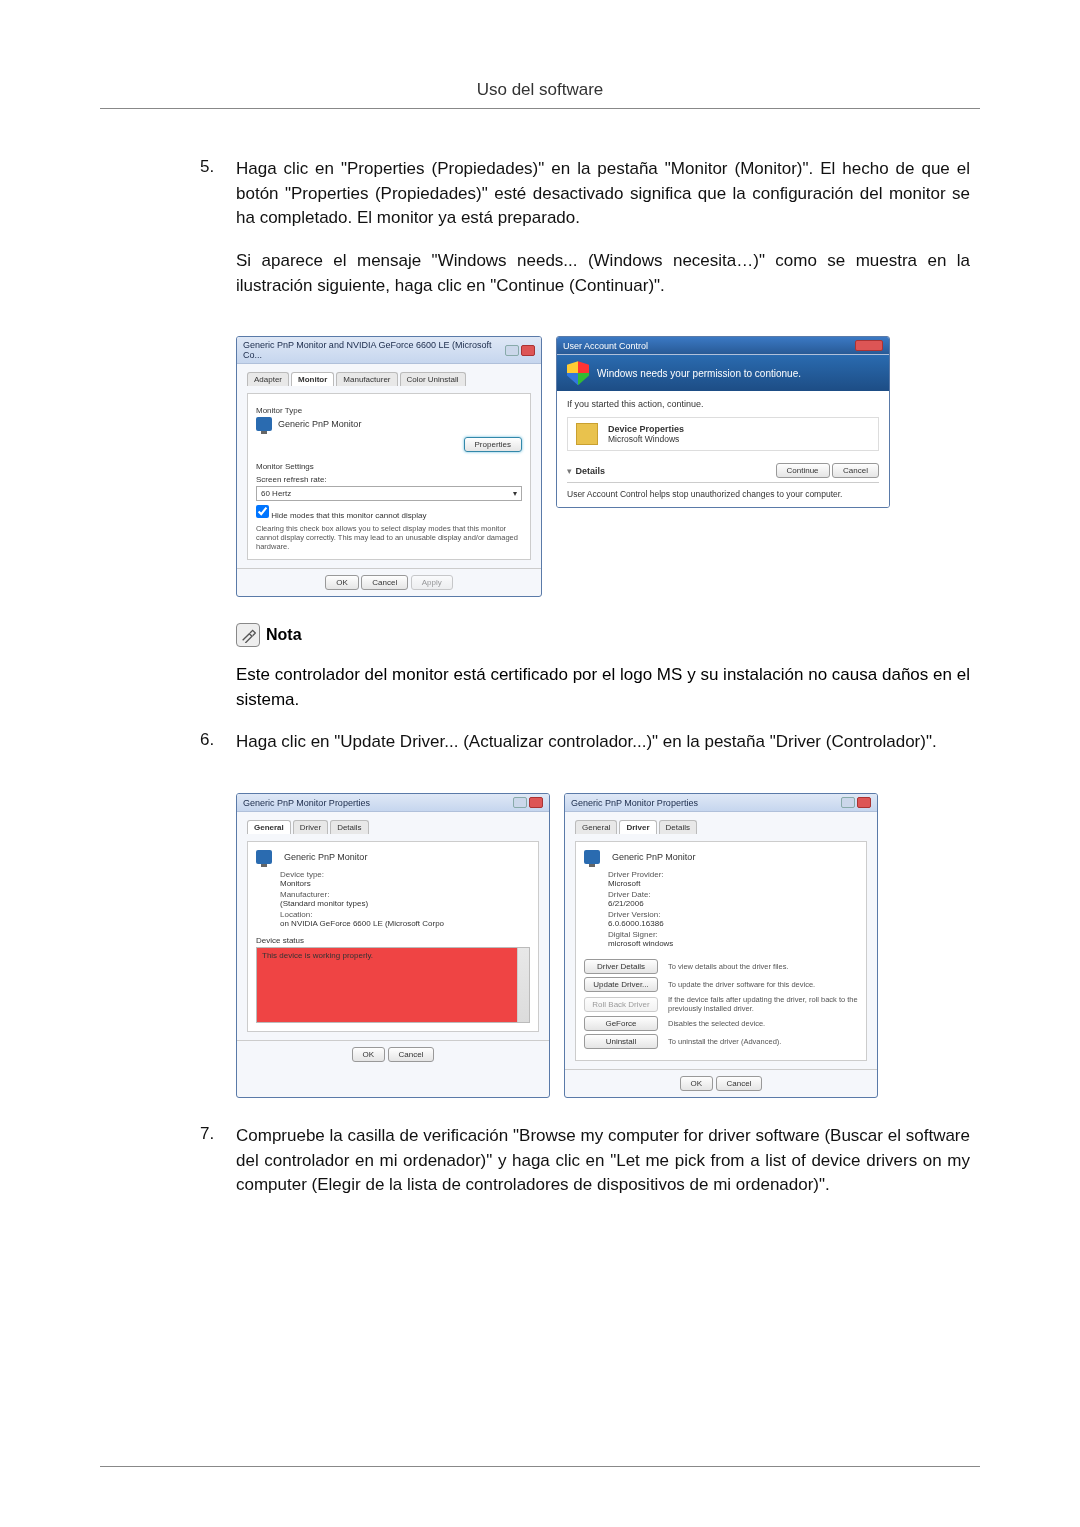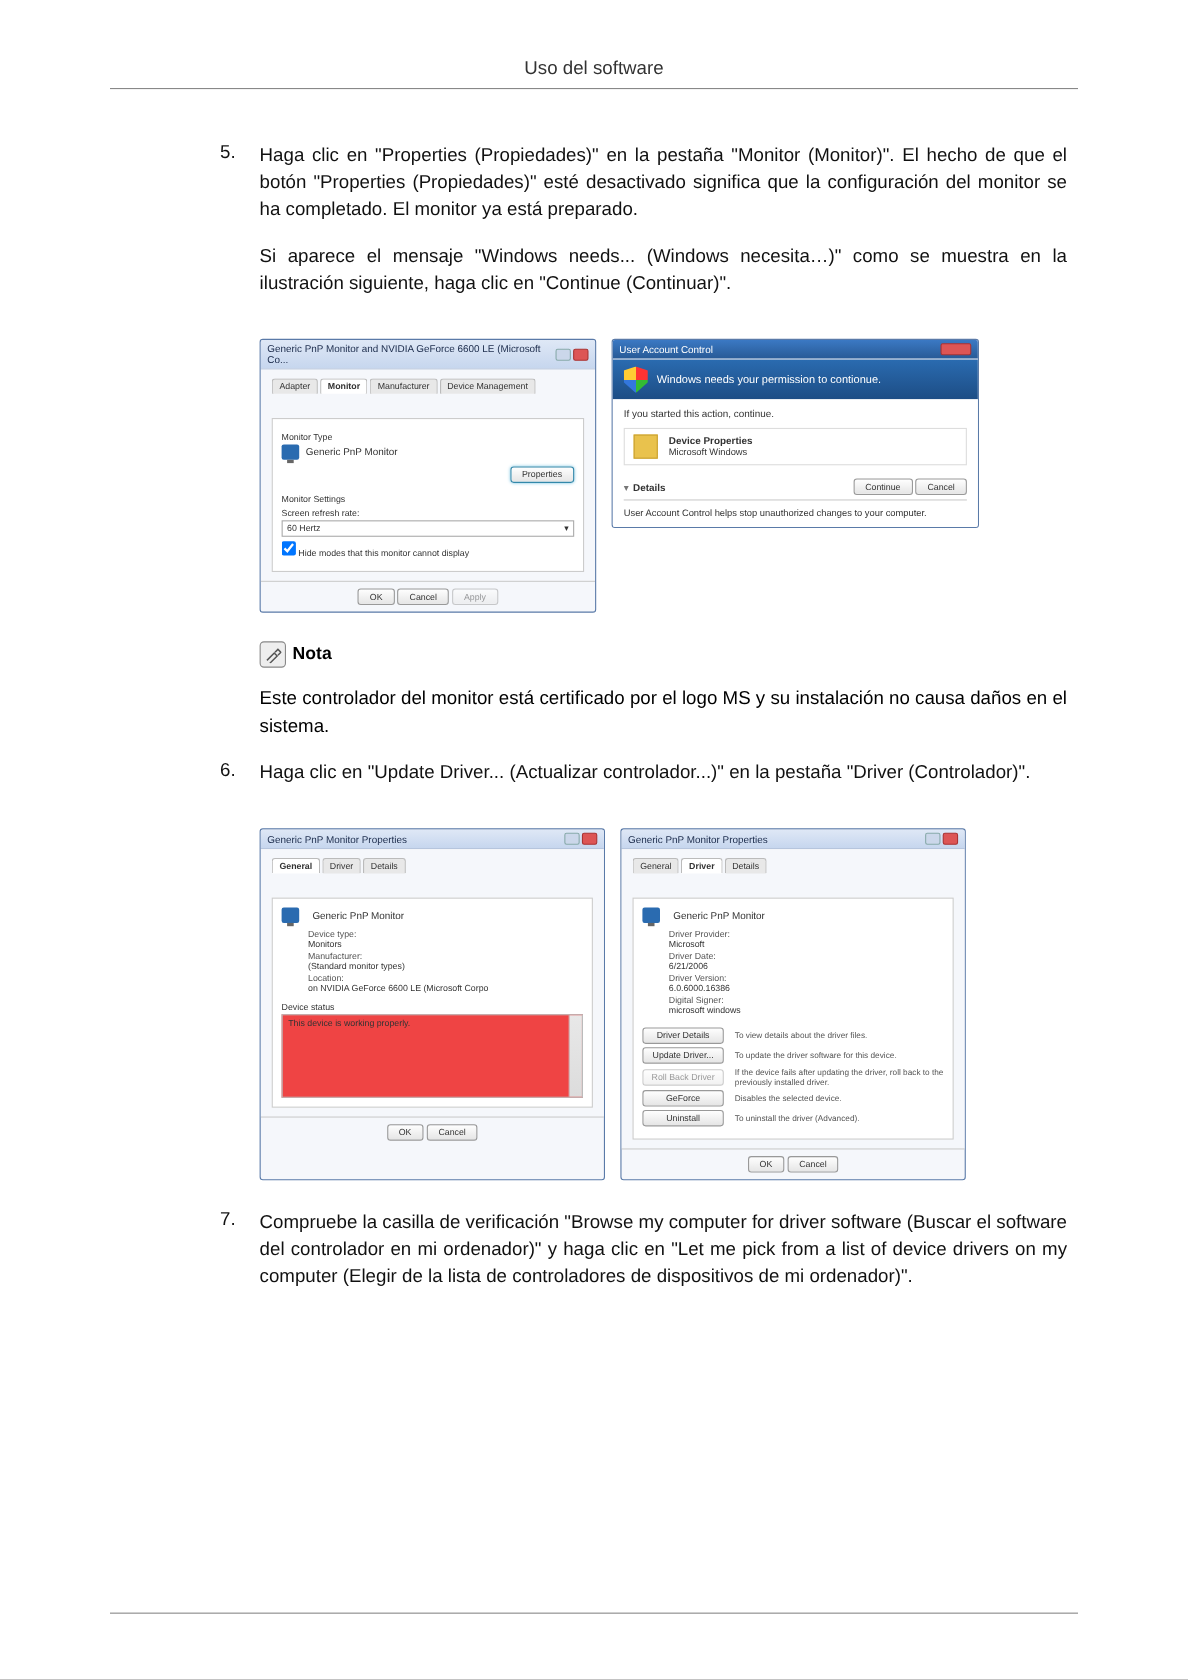--- a/index.html
+++ b/index.html
@@ -15,20 +15,21 @@
     height: 1527px;
     background: #fff;
     position: relative;
     padding: 52px 100px 40px 100px;
   }
   .header-title {
     text-align: center;
     font-size: 17px;
     color: #333;
     margin-bottom: 8px;
+    margin-top: 28px;
   }
   .header-line {
     border-bottom: 1px solid #888;
     margin-bottom: 48px;
   }
   .content { padding-left: 100px; padding-right: 10px; }
   .step { display: flex; margin-bottom: 20px; }
   .step-num { width: 36px; flex-shrink: 0; font-size: 17px; color: #111; }
   .step-body { flex: 1; font-size: 17px; color: #111; line-height: 1.45; text-align: justify; }
   .step-body p { margin-bottom: 18px; }
@@ -52,21 +53,21 @@
     justify-content: space-between;
     align-items: center;
     font-size: 9px;
     color: #1a2a4a;
     border-bottom: 1px solid #b0c0da;
   }
   .win-titlebar .ctrls { display:flex; gap:2px; }
   .win-titlebar .ctrl { width:14px; height:11px; background:#d55; border:1px solid #a33; border-radius:2px; }
   .win-titlebar .ctrl.min { background:#cbd7ea; border-color:#8aa; }
   .win-body { padding: 8px 10px; background:#f5f7fb; }
-  .tabs { display:flex; gap:2px; margin-bottom:22px; }
+  .tabs { display:flex; gap:2px; margin-bottom:7px; }
   .tab {
     padding:2px 6px; font-size:8px; background:#e8e8e8; border:1px solid #bbb;
     border-bottom:none; border-radius:3px 3px 0 0;
   }
   .tab.active { background:#fff; font-weight:bold; }
   .group-label { font-size:8px; margin:4px 0 2px; }
   .btn {
     display:inline-block; padding:2px 10px; font-size:8px;
     background:linear-gradient(#fefefe,#e5e5e5);
     border:1px solid #999; border-radius:3px;
@@ -149,41 +150,42 @@
           <span class="ctrls">
             <span class="ctrl min"></span>
             <span class="ctrl"></span>
           </span>
         </div>
         <div class="win-body">
           <div class="tabs">
             <div class="tab">Adapter</div>
             <div class="tab active">Monitor</div>
             <div class="tab">Manufacturer</div>
-            <div class="tab">Device Management</div>
+            <div class="tab">Color Uninstall</div>
           </div>
           <div style="border:1px solid #ccc; padding:8px; background:#fff;">
             <div class="group-label">Monitor Type</div>
             <div style="display:flex; align-items:center;">
               <span class="monitor-ico"></span>
               <span>Generic PnP Monitor</span>
             </div>
             <div style="text-align:right; margin:6px 0 10px;">
               <span class="btn primary">Properties</span>
             </div>
             <div class="group-label">Monitor Settings</div>
             <div class="group-label">Screen refresh rate:</div>
             <div class="input-sel" style="width:100%; display:flex; justify-content:space-between;">
               <span>60 Hertz</span>
               <span>▾</span>
             </div>
             <div class="checkbox-row">
               <input type="checkbox" checked="" style="">
               <span>Hide modes that this monitor cannot display</span>
             </div>
+            <div class="small-text">Clearing this check box allows you to select display modes that this monitor cannot display correctly. This may lead to an unusable display and/or damaged hardware.</div>
           </div>
         </div>
         <div class="win-footer">
           <span class="btn">OK</span>
           <span class="btn">Cancel</span>
           <span class="btn" style="opacity:.5;">Apply</span>
         </div>
       </div>
 
       <div class="win-dialog" style="width:334px; align-self:flex-start;">

